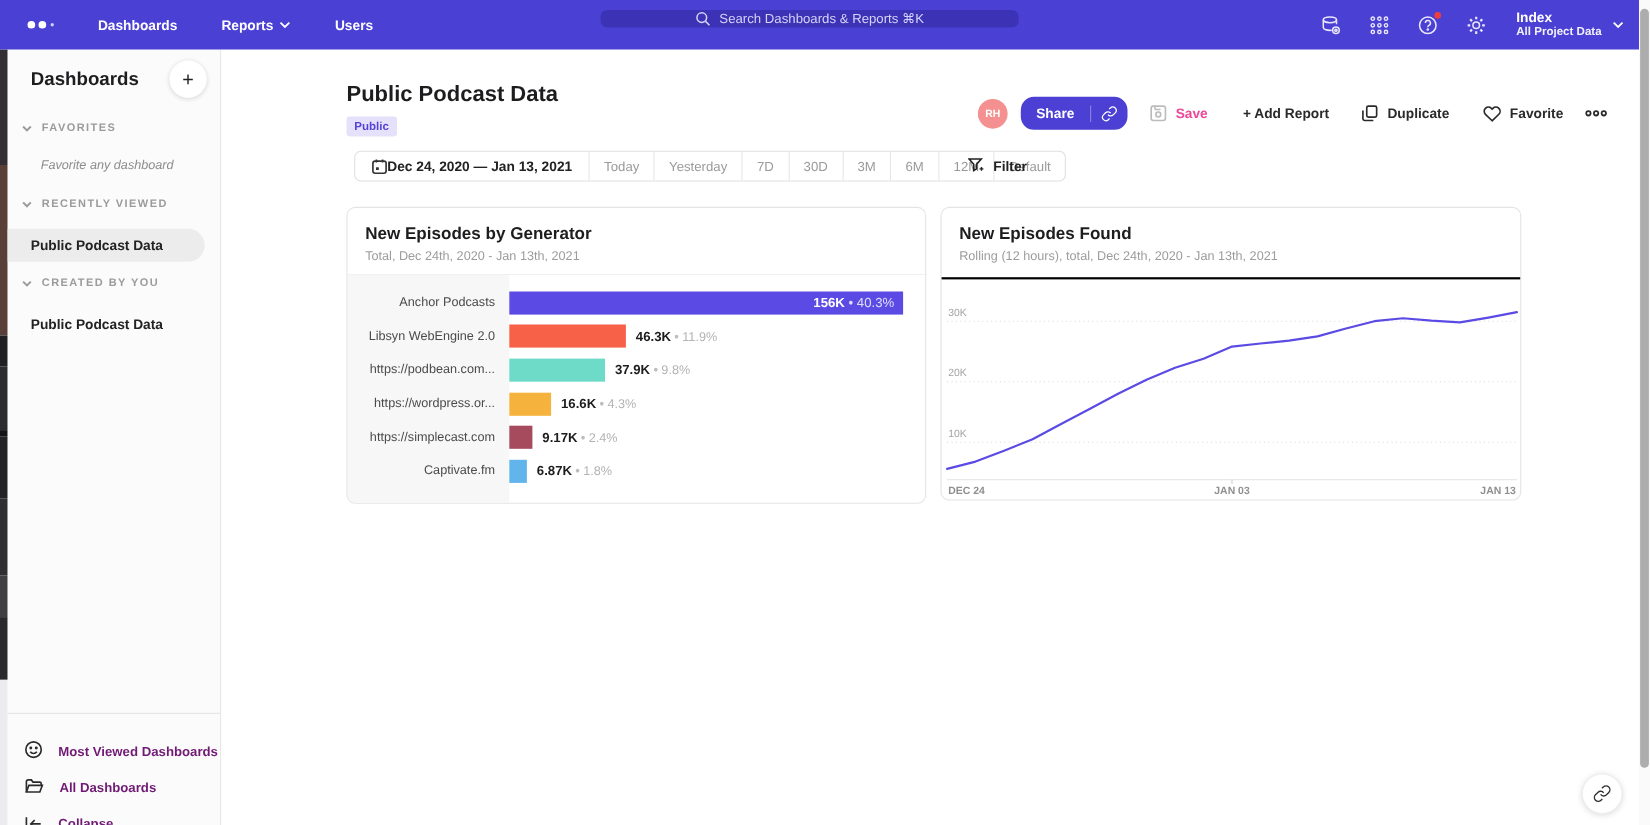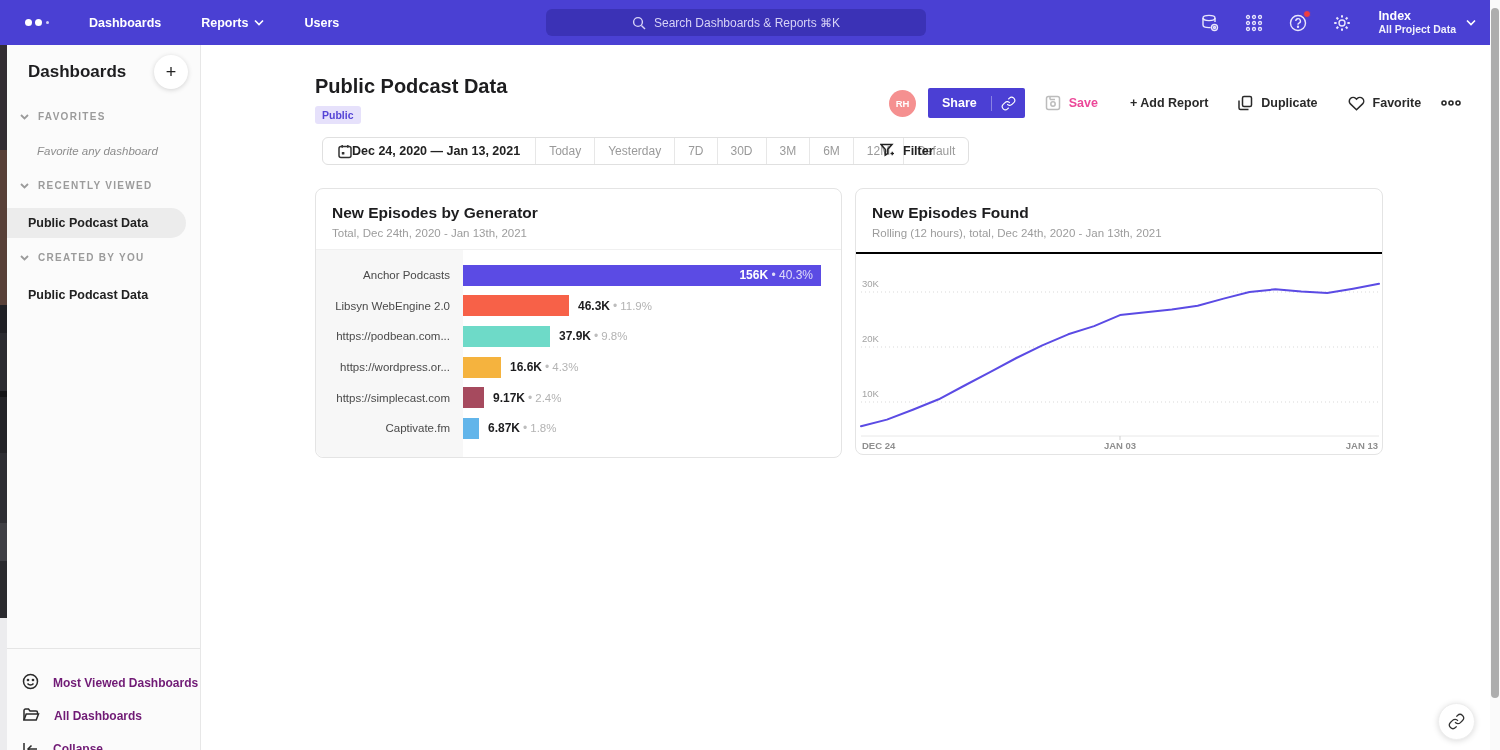--- a/index.html
+++ b/index.html
@@ -9,21 +9,21 @@
   
   .left-strip { position:absolute; left:0; top:45px; width:7px; bottom:0; z-index:5; }
   .left-strip .seg { width:7px; }
 
   
   .topnav { position:absolute; left:0; top:0; right:10px; height:45px; background:#4a40d3; display:flex; align-items:center; z-index:10; }
   .logo { display:flex; align-items:center; gap:3px; margin-left:25px; }
   .logo .d1,.logo .d2 { width:7px; height:7px; border-radius:50%; background:#fff; }
   .logo .d3 { width:3px; height:3px; border-radius:50%; background:rgba(255,255,255,.75); margin-left:1px; }
   .nav-item { color:#fff; font-size:12.5px; font-weight:700; margin-left:40px; display:flex; align-items:center; gap:6px; cursor:pointer; }
-  .nav-search { position:absolute; left:546px; top:9px; width:380px; height:27px; background:rgba(10,0,80,.22); border-radius:6px; display:flex; align-items:center; justify-content:center; gap:8px; color:#d7d3f7; font-size:12px; cursor:text; }
+  .nav-search { position:absolute; left:546px; top:9px; width:380px; height:16px; background:rgba(10,0,80,.22); border-radius:6px; display:flex; align-items:center; justify-content:center; gap:8px; color:#d7d3f7; font-size:12px; cursor:text; }
   .nav-right { position:absolute; right:14px; top:0; height:45px; display:flex; align-items:center; gap:24px; }
   .nav-ic { position:relative; width:20px; height:20px; display:flex; align-items:center; justify-content:center; cursor:pointer; }
   .nav-ic svg { stroke:#e9e6fc; fill:none; stroke-width:1.4; }
   .nav-badge { position:absolute; right:-3px; top:-3px; width:8px; height:8px; border-radius:50%; background:#f03e3e; border:1.5px solid #4a40d3; }
   .nav-project { display:flex; align-items:center; gap:10px; color:#fff; cursor:pointer; margin-left:2px; }
   .nav-project .pname { font-size:12.5px; font-weight:700; line-height:14px; }
   .nav-project .psub { font-size:10.5px; font-weight:700; opacity:.92; line-height:13px; }
 
   
   .scrollbar { position:absolute; right:0; top:0; width:10px; height:750px; background:#fafafa; z-index:20; }
@@ -43,21 +43,21 @@
   .sb-foot-item { height:33px; display:flex; align-items:flex-end; gap:14px; padding-left:15px; font-size:12px; font-weight:700; color:#701a75; cursor:pointer; }
   .sb-foot-item svg { stroke:#2b2b2b; fill:none; stroke-width:1.5; }
 
   
   .main { position:absolute; left:201px; top:45px; right:10px; bottom:0; background:#fff; }
   .page-title { position:absolute; left:114px; top:30px; font-size:20px; font-weight:700; color:#1d1d1f; }
   .page-badge { position:absolute; left:114px; top:61px; background:#e6e1fb; color:#5443d6; font-size:10.5px; font-weight:700; padding:3px 7px; border-radius:3px; }
 
   .actions { position:absolute; left:688px; top:43px; height:30px; display:flex; align-items:center; }
   .avatar { width:27px; height:27px; border-radius:50%; background:#f59090; color:#fff; font-size:9.5px; font-weight:700; display:flex; align-items:center; justify-content:center; cursor:pointer; }
-  .share-split { display:flex; height:30px; margin-left:12px; border-radius:2px; overflow:hidden; background:#4b3fd4; cursor:pointer;align-items:center; }
+  .share-split { display:flex; height:30px; margin-left:12px; border-radius:12px; overflow:hidden; background:#4b3fd4; cursor:pointer;align-items:center; }
   .share-main { color:#fff; font-size:12.5px; font-weight:700; display:flex; align-items:center; padding:0 14px; }
   .share-link { width:34px; display:flex; align-items:center; justify-content:center; border-left:1px solid rgba(255,255,255,.35); }
   .share-link svg { stroke:#fff; fill:none; stroke-width:1.8; }
   .act-btn { display:flex; align-items:center; gap:8px; font-size:12.5px; font-weight:700; color:#2a2a2a; cursor:pointer; white-space:nowrap; }
   .act-btn svg { stroke:#2a2a2a; fill:none; stroke-width:1.5; }
   .act-btn.disabled { color:#ec4899; cursor:default; }
   .act-btn.disabled svg { stroke:#bcbcbc; }
   .ml20 { margin-left:20px; } .ml30 { margin-left:32px; } .ml28 { margin-left:30px; } .ml18 { margin-left:20px; }
   .more-ic svg { stroke:#2a2a2a; fill:none; stroke-width:1.6; }
 

